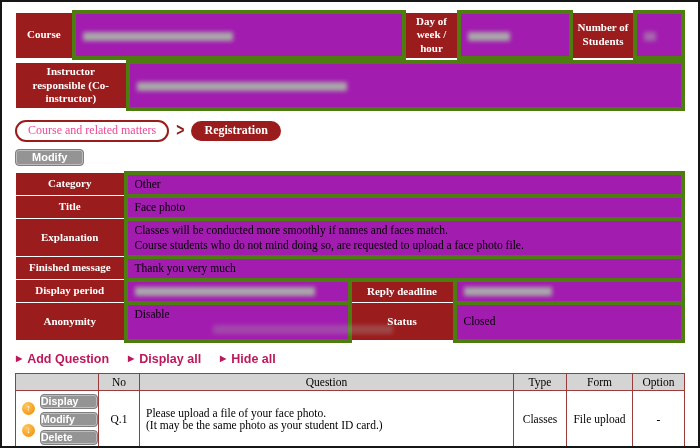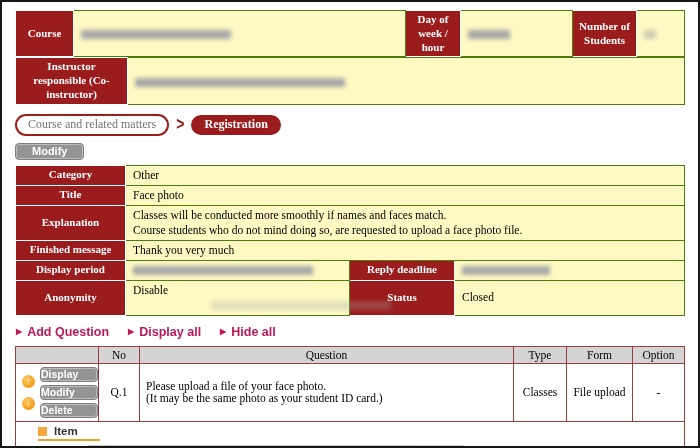--- a/index.html
+++ b/index.html
@@ -15,42 +15,42 @@
   .content { padding: 8px 13px 0 13px; }
 
   
   table { border-collapse: collapse; width: 100%; table-layout: fixed; }
   th.red {
     background: #9b1c1c; color:#fff; font-weight:bold; font-size:11px;
     text-align:center; vertical-align:middle; border:1px solid #ffffff;
     padding:2px 4px; line-height:1.25;
   }
   td.val {
-    background:#fef9c3; border:1px solid #4d7c0f; padding:2px 7px;
+    background:#a21caf; border:4px solid #4d7c0f; padding:2px 7px;
     font-size:11.5px; vertical-align:middle;
   }
 
   
   .blur { display:inline-block; height:9px; background:#a8a8a8;
           filter: blur(2px); border-radius:1px; vertical-align:middle; }
   .bw150{width:150px} .bw42{width:42px} .bw12{width:12px; opacity:.55}
   .bw210{width:210px} .bw180{width:180px} .bw88{width:88px}
   .faint{opacity:.3; margin-left:78px}
 
   
   .t-info1 col.c1{width:58px} .t-info1 col.c3{width:55px}
   .t-info1 col.c4{width:112px} .t-info1 col.c5{width:64px} .t-info1 col.c6{width:48px}
   .t-info2 col.c1{width:112px}
   .t-info1 td.val, .t-info2 td.val { height:30px; }
 
   
   .crumbs { display:flex; align-items:center; gap:7px; margin-top:9px; }
   .pill-outline {
     border:2px solid #9b1c1c; border-radius:11px; padding:1px 11px 2px;
-    background:#fff; font-size:12px; color:#737373; cursor:pointer;
+    background:#fff; font-size:12px; color:#ec4899; cursor:pointer;
   }
   .pill-filled {
     background:#9b1c1c; color:#fff; border-radius:11px; padding:2px 13px 3px;
     font-weight:bold; font-size:12px;
   }
   .crumb-sep::before { content:">"; color:#8b1a1a; font-family:"Liberation Sans",sans-serif;
     font-size:14px; font-weight:bold; display:inline-block; transform:scaleY(1.25); }
 
   
   .btn-gray {

